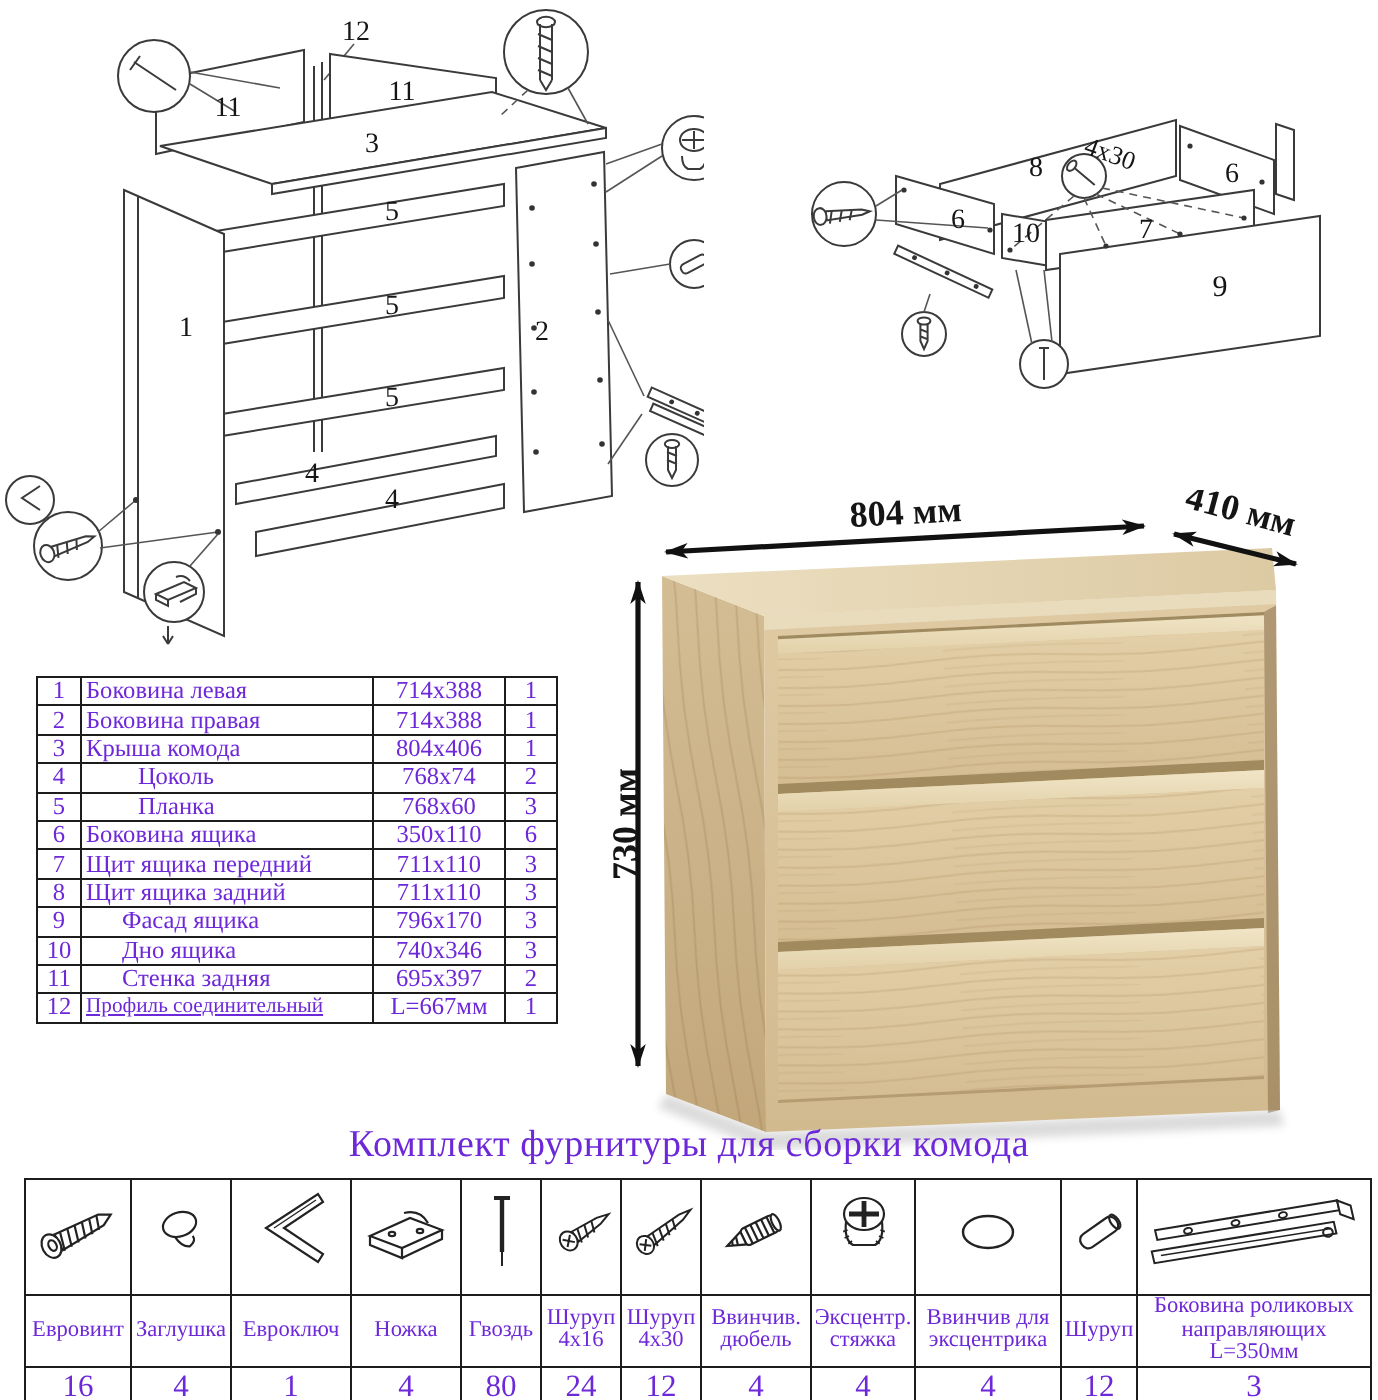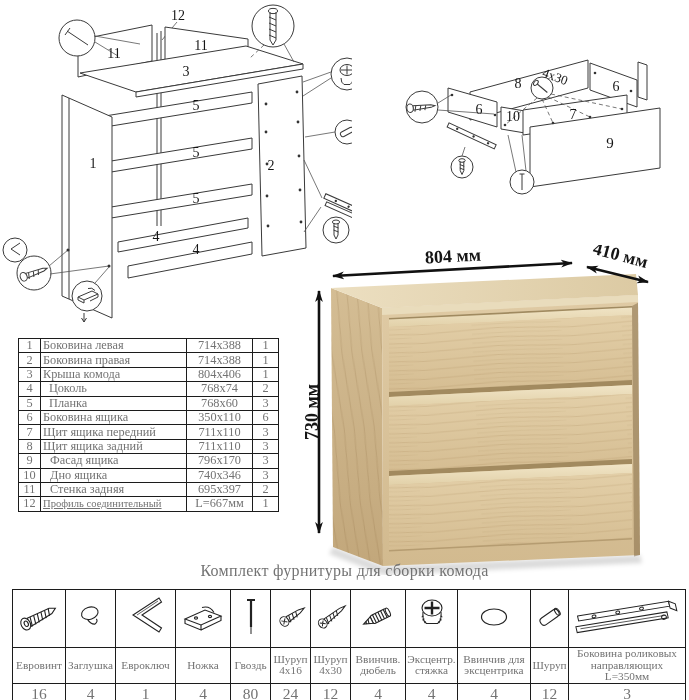--- a/index.html
+++ b/index.html
@@ -1,36 +1,36 @@
 <!DOCTYPE html>
 <html><head>
 <meta charset="utf-8">
 <style>
   html,body{margin:0;padding:0;background:#fff;}
   .sheet{position:relative;width:689px;height:700px;background:#fff;overflow:hidden;
-         font-family:"Liberation Serif","DejaVu Serif",serif;color:#737373;}
+         font-family:"Liberation Serif","DejaVu Serif",serif;color:#6d28d9;}
   svg text{font-family:"Liberation Serif","DejaVu Serif",serif;fill:#151515;}
   svg .ln{stroke:#3a3a3a;stroke-width:1;fill:none;}
   svg .pn{stroke:#3a3a3a;stroke-width:1;fill:#fff;}
   svg .ld{stroke:#555;stroke-width:.8;fill:none;}
   svg .dot{fill:#333;stroke:none;}
 
   
   table.parts{position:absolute;left:18px;top:338px;width:260px;border-collapse:collapse;
               table-layout:fixed;font-size:12.3px;}
   table.parts td{border:1px solid #1c1c1c;height:13.4px;line-height:13px;padding:0 2px;
                  overflow:hidden;white-space:nowrap;}
   table.parts td.c{text-align:center;padding:0;}
-  table.parts td.in1{padding-left:8px;}
-  table.parts td.in2{padding-left:9px;}
+  table.parts td.in1{padding-left:28px;}
+  table.parts td.in2{padding-left:20px;}
   table.parts td.cond{font-size:10.6px;text-decoration:underline;}
 
   
   .hw-title{position:absolute;left:0;top:562px;width:689px;text-align:center;
-            font-size:16px;letter-spacing:.3px;font-family:Liberation Serif, serif;}
+            font-size:19px;letter-spacing:.3px;font-family:Liberation Serif, serif;}
   table.hw{position:absolute;left:12px;top:589px;width:673px;border-collapse:collapse;
            table-layout:fixed;}
   table.hw td{border:1.2px solid #1c1c1c;text-align:center;vertical-align:middle;padding:0;}
   table.hw tr.ic td{height:57px;}
   table.hw tr.lb td{height:26px;font-size:11.3px;line-height:11.5px;padding:0 1px;}
   table.hw tr.qt td{height:20px;font-size:15.5px;}
 
   .diag{position:absolute;}
 </style>
 </head>

